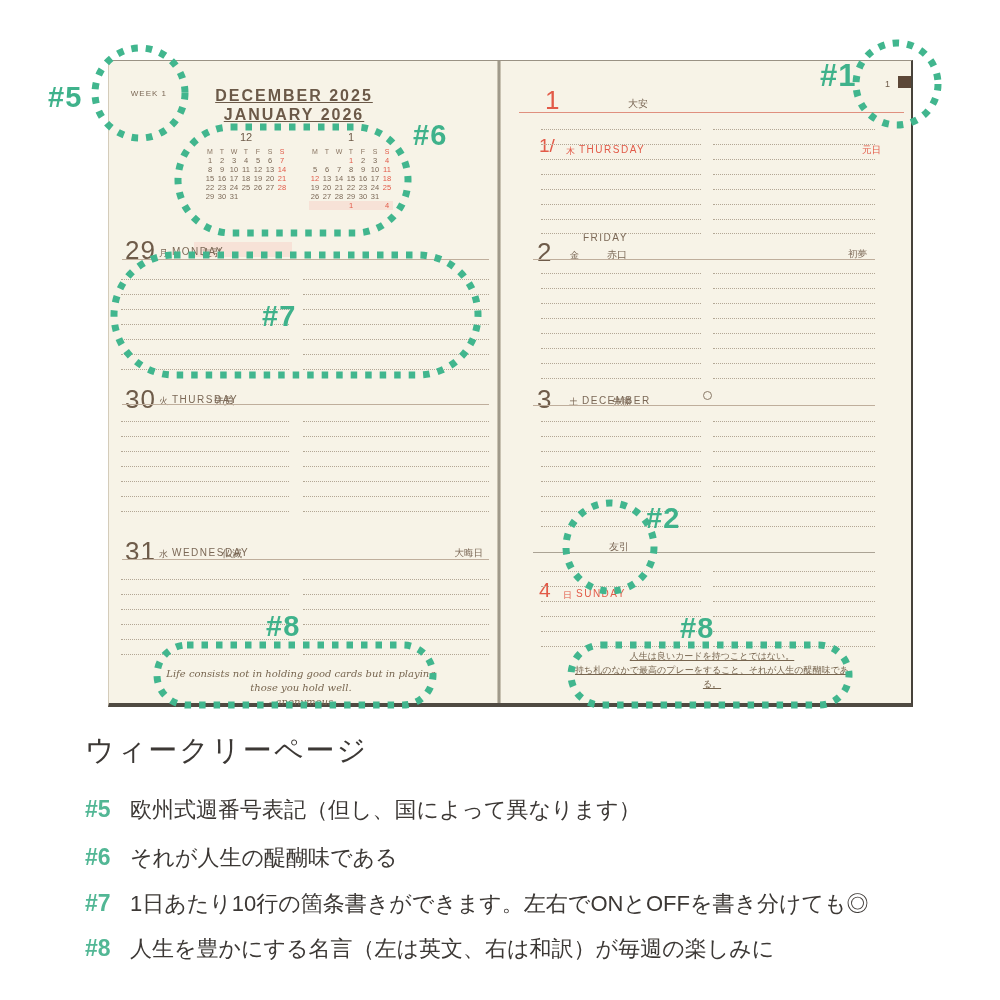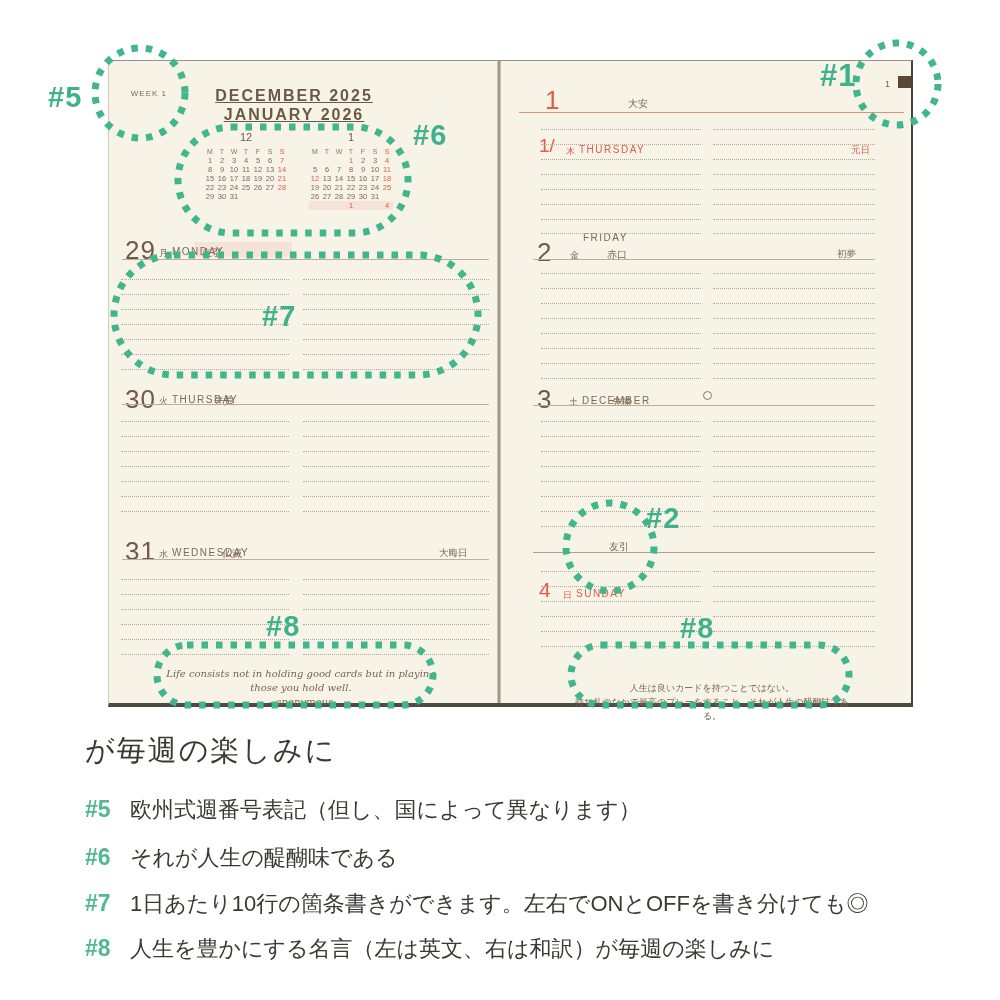--- a/index.html
+++ b/index.html
@@ -10,21 +10,21 @@
           border-top:1px solid #9a9284;border-left:1px solid #d4ccba;
           border-right:2px solid #47423a;border-bottom:4px solid #4f4a42;}
   .gutter{position:absolute;left:388px;top:0;width:4px;height:100%;
           background:linear-gradient(90deg,#ddd6c5,#8b8577 50%,#ddd6c5);}
   .red{color:#e25a48 !important;}
   .dnum{font-size:26px;color:#6e5b49;letter-spacing:1px;}
   .dnum-sm{font-size:21px;}
   .kanji{font-size:9px;color:#7b6856;}
   .dowen{font-size:10px;letter-spacing:1.5px;color:#7b6856;}
   .rokuyo{font-size:10px;color:#7b6856;}
-  .note{font-size:9.5px;color:#7b6856;text-align:left;}
+  .note{font-size:9.5px;color:#7b6856;text-align:right;}
   .rule{position:absolute;height:0;border-top:1px solid #bfae9c;}
   .rule-red{border-top:1px solid #e0907f;}
   .rule-gray{border-top:1px solid #aba395;}
   .dotline{position:absolute;height:0;border-top:1px dotted #b3a795;}
   .pinkband{position:absolute;background:#f7e2d7;}
   .title{font-size:16px;font-weight:bold;letter-spacing:2px;color:#6b5948;text-align:center;line-height:19px;text-decoration:underline;}
   .week1{font-size:8px;letter-spacing:1px;color:#7b6856;text-align:right;}
   
   .cal{position:absolute;width:84px;}
   .cal-month{font-size:11px;color:#6e5b49;text-align:center;height:16px;}
@@ -319,21 +319,21 @@
         <div class="dotline" style="top: 540px; left: 432px; width: 160px;"></div>
         <div class="dotline" style="top: 540px; left: 604px; width: 162px;"></div>
         <div class="dotline" style="top: 555px; left: 432px; width: 160px;"></div>
         <div class="dotline" style="top: 555px; left: 604px; width: 162px;"></div>
         <div class="dotline" style="top: 570px; left: 432px; width: 160px;"></div>
         <div class="dotline" style="top: 570px; left: 604px; width: 162px;"></div>
         <div class="dotline" style="top: 585px; left: 432px; width: 160px;"></div>
         <div class="dotline" style="top: 585px; left: 604px; width: 162px;"></div>
       </div>
 
-    <div class="abs quote-ja" style="left:462px;top:620px;width:282px;">
+    <div class="abs quote-ja" style="left:462px;top:588px;width:282px;text-decoration:underline;">
       <div>人生は良いカードを持つことではない。</div>
       <div>持ち札のなかで最高のプレーをすること、それが人生の醍醐味である。</div>
     </div>
 
     <div class="tab-num" style="left:776px;top:18px;">1</div>
     <div class="tab-square" style="left:789px;top:15px;width:13px;height:12px;"></div>
   </div>
 
   <div class="gutter"></div>
 </div>
@@ -351,21 +351,21 @@
 </svg>
 
 <div class="anno anno-big" style="left:820px;top:58px;">#1</div>
 <div class="anno" style="left:646px;top:502px;">#2</div>
 <div class="anno" style="left:48px;top:81px;">#5</div>
 <div class="anno" style="left:413px;top:119px;">#6</div>
 <div class="anno" style="left:262px;top:300px;">#7</div>
 <div class="anno" style="left:266px;top:610px;">#8</div>
 <div class="anno" style="left:680px;top:612px;">#8</div>
 
-<div class="legend-heading">が毎週の楽しみに</div>
+<div class="legend-heading">ウィークリーページ</div>
 
 <div class="legend-item" style="top:795px;">
   <span class="legend-tag">#5</span><span>欧州式週番号表記（但し、国によって異なります）</span>
 </div>
 <div class="legend-item" style="top:843px;">
   <span class="legend-tag">#6</span><span>それが人生の醍醐味である</span>
 </div>
 <div class="legend-item" style="top:889px;">
   <span class="legend-tag">#7</span><span>1日あたり10行の箇条書きができます。左右でONとOFFを書き分けても◎</span>
 </div>

